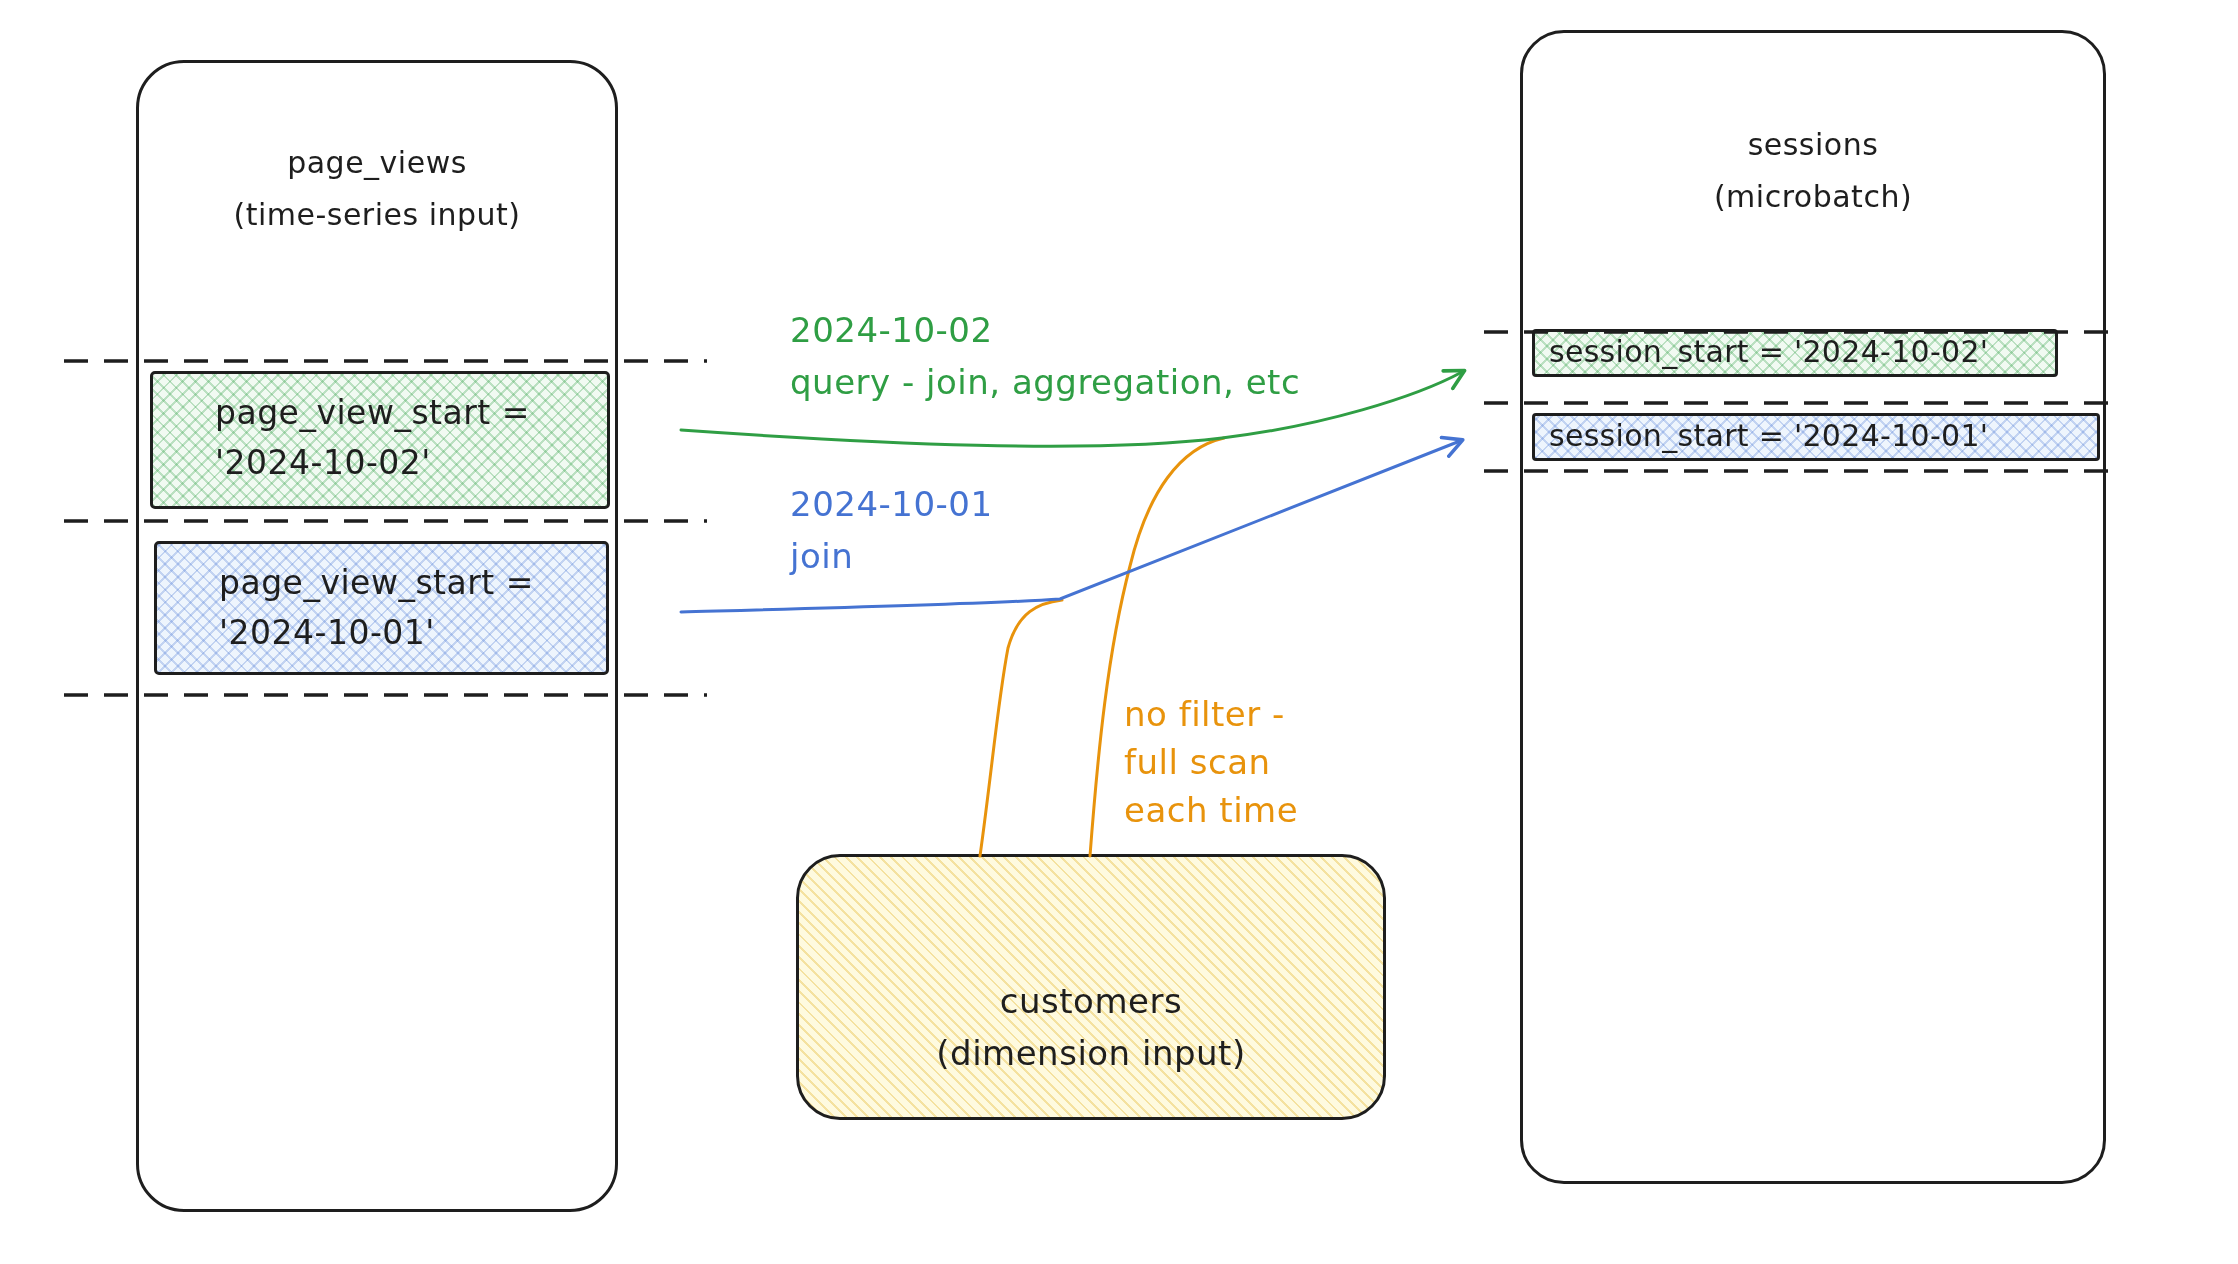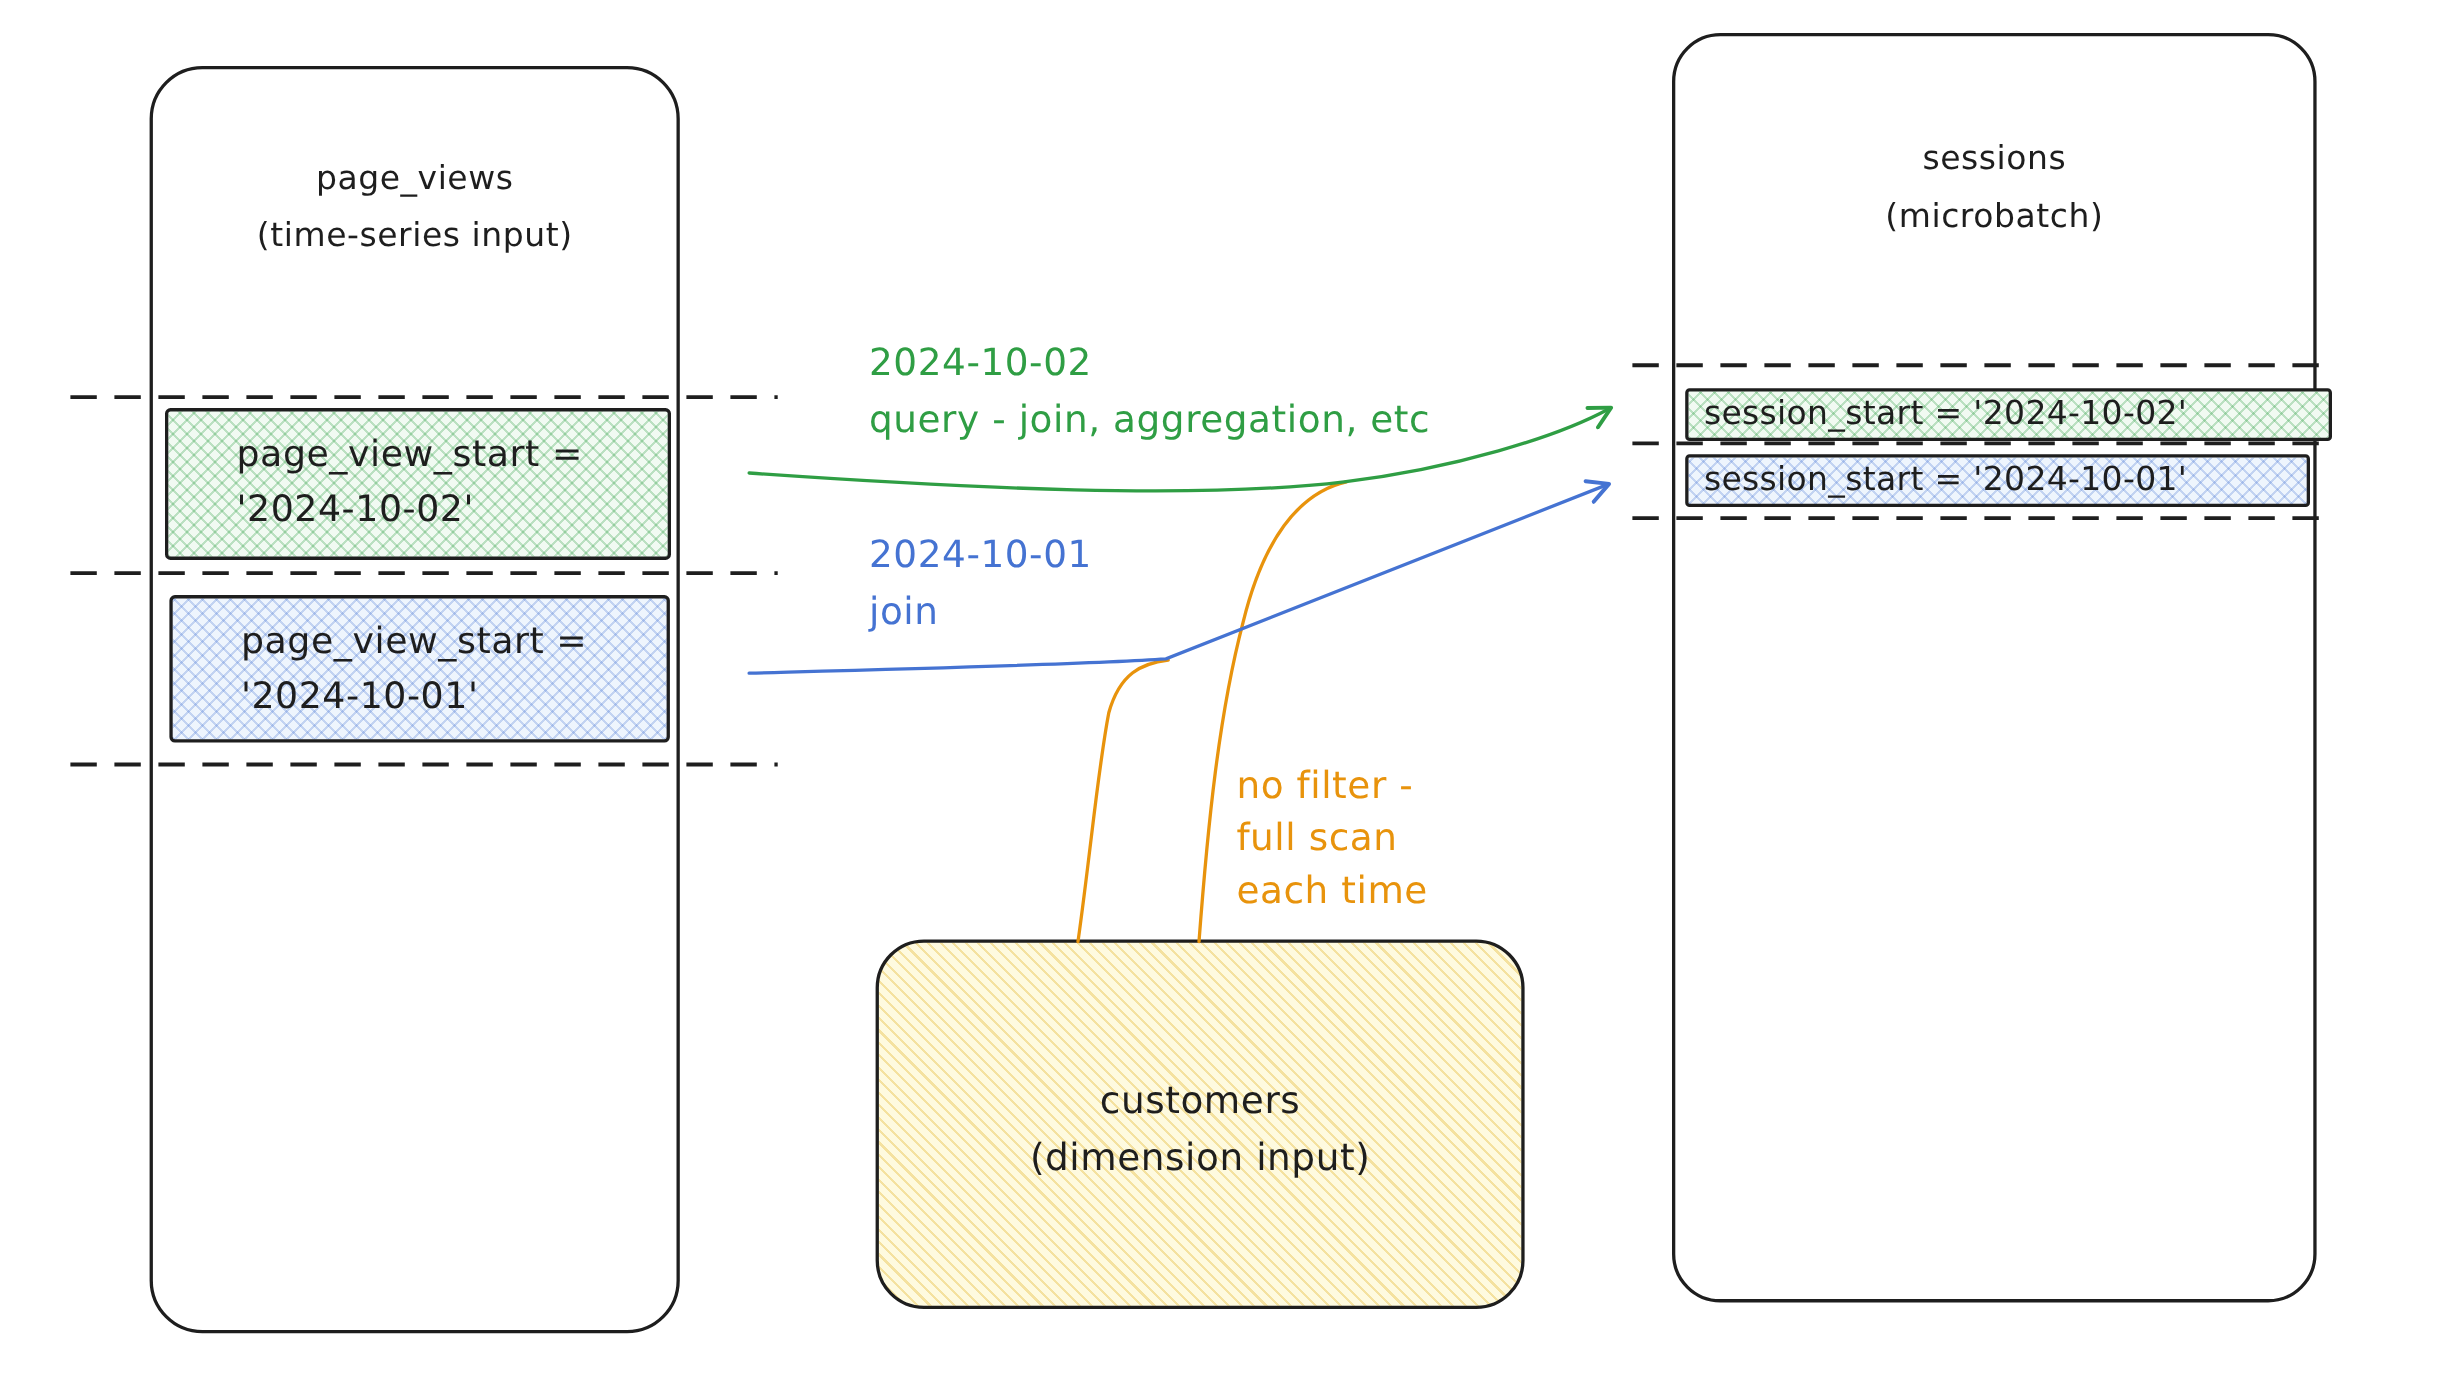--- a/index.html
+++ b/index.html
@@ -89,29 +89,29 @@
       <span class="block-line">page_view_start =</span>
       <span class="block-line">'2024-10-01'</span>
     </div>
   </div>
 
   <div class="panel" style="left:1520px;top:30px;width:586px;height:1154px;border-radius:44px;padding-left:36px;">
     <div class="panel-title" style="top:86px;">
       <span class="block-line">sessions</span>
       <span class="block-line">(microbatch)</span>
     </div>
-    <div class="session-row hatch-green" style="left:9px;top:320px;width:588px;height:48px;">
+    <div class="session-row hatch-green" style="left:9px;top:296px;width:526px;height:48px;">
       <span>session_start = '2024-10-02'</span>
     </div>
     <div class="session-row hatch-blue" style="left:9px;top:380px;width:568px;height:48px;">
       <span>session_start = '2024-10-01'</span>
     </div>
   </div>
 
-  <div class="customers hatch-yellow" style="left:796px;top:854px;width:590px;height:336px;">
+  <div class="customers hatch-yellow" style="left:796px;top:854px;width:590px;height:266px;">
     <div class="customers-title">
       <span class="block-line">customers</span>
       <span class="block-line">(dimension input)</span>
     </div>
   </div>
 
   <svg class="connectors" width="2238" height="1264" viewBox="0 0 2238 1264">
     <defs>
       <marker id="arrow-green" viewBox="0 0 12 12" refX="9" refY="6" markerWidth="8" markerHeight="8" orient="auto">
         <path d="M 1 1 L 10.5 6 L 1 11" fill="none" class="stroke-green" stroke-width="1.8" stroke-linecap="round" stroke-linejoin="round"></path>

